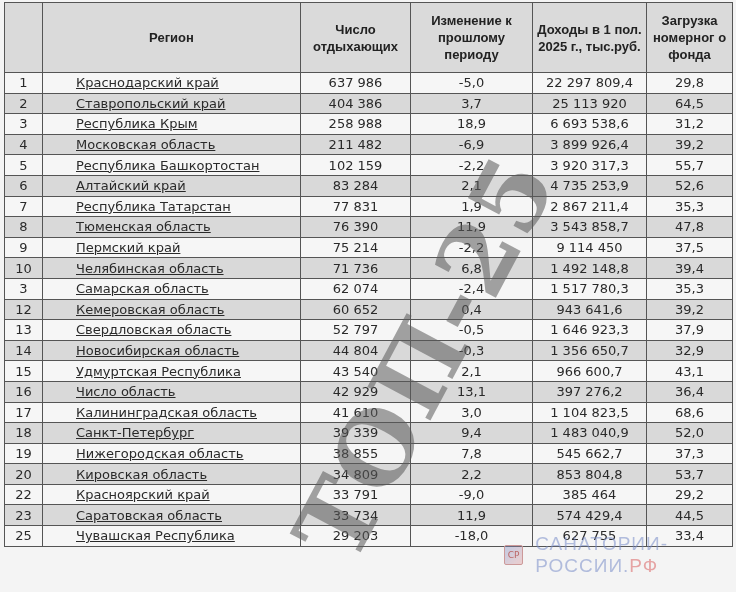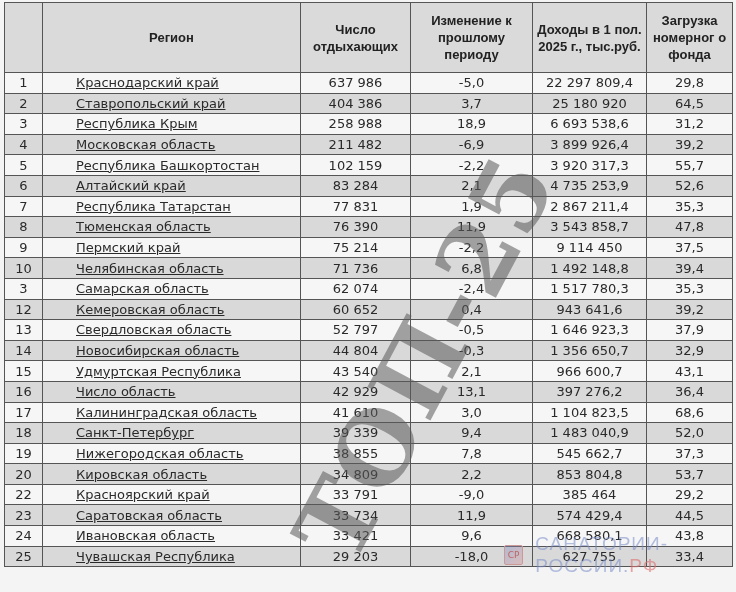--- a/index.html
+++ b/index.html
@@ -79,21 +79,21 @@
         <td class="c-c">637 986</td>
         <td class="c-c">-5,0</td>
         <td class="c-c">22 297 809,4</td>
         <td class="c-c">29,8</td>
       </tr>
       <tr>
         <td class="c-num">2</td>
         <td class="c-name">Ставропольский край</td>
         <td class="c-c">404 386</td>
         <td class="c-c">3,7</td>
-        <td class="c-c">25 180 920</td>
+        <td class="c-c">25 113 920</td>
         <td class="c-c">64,5</td>
       </tr>
       <tr>
         <td class="c-num">3</td>
         <td class="c-name">Республика Крым</td>
         <td class="c-c">258 988</td>
         <td class="c-c">18,9</td>
         <td class="c-c">6 693 538,6</td>
         <td class="c-c">31,2</td>
       </tr>
@@ -243,28 +243,20 @@
       </tr>
       <tr>
         <td class="c-num">23</td>
         <td class="c-name">Саратовская область</td>
         <td class="c-c">33 734</td>
         <td class="c-c">11,9</td>
         <td class="c-c">574 429,4</td>
         <td class="c-c">44,5</td>
       </tr>
       <tr>
-        <td class="c-num">24</td>
-        <td class="c-name">Ивановская область</td>
-        <td class="c-c">33 421</td>
-        <td class="c-c">9,6</td>
-        <td class="c-c">668 580,1</td>
-        <td class="c-c">43,8</td>
-      </tr>
-      <tr>
         <td class="c-num">25</td>
         <td class="c-name">Чувашская Республика</td>
         <td class="c-c">29 203</td>
         <td class="c-c">-18,0</td>
         <td class="c-c">627 755</td>
         <td class="c-c">33,4</td>
       </tr>
     </tbody>
 </table>
 

